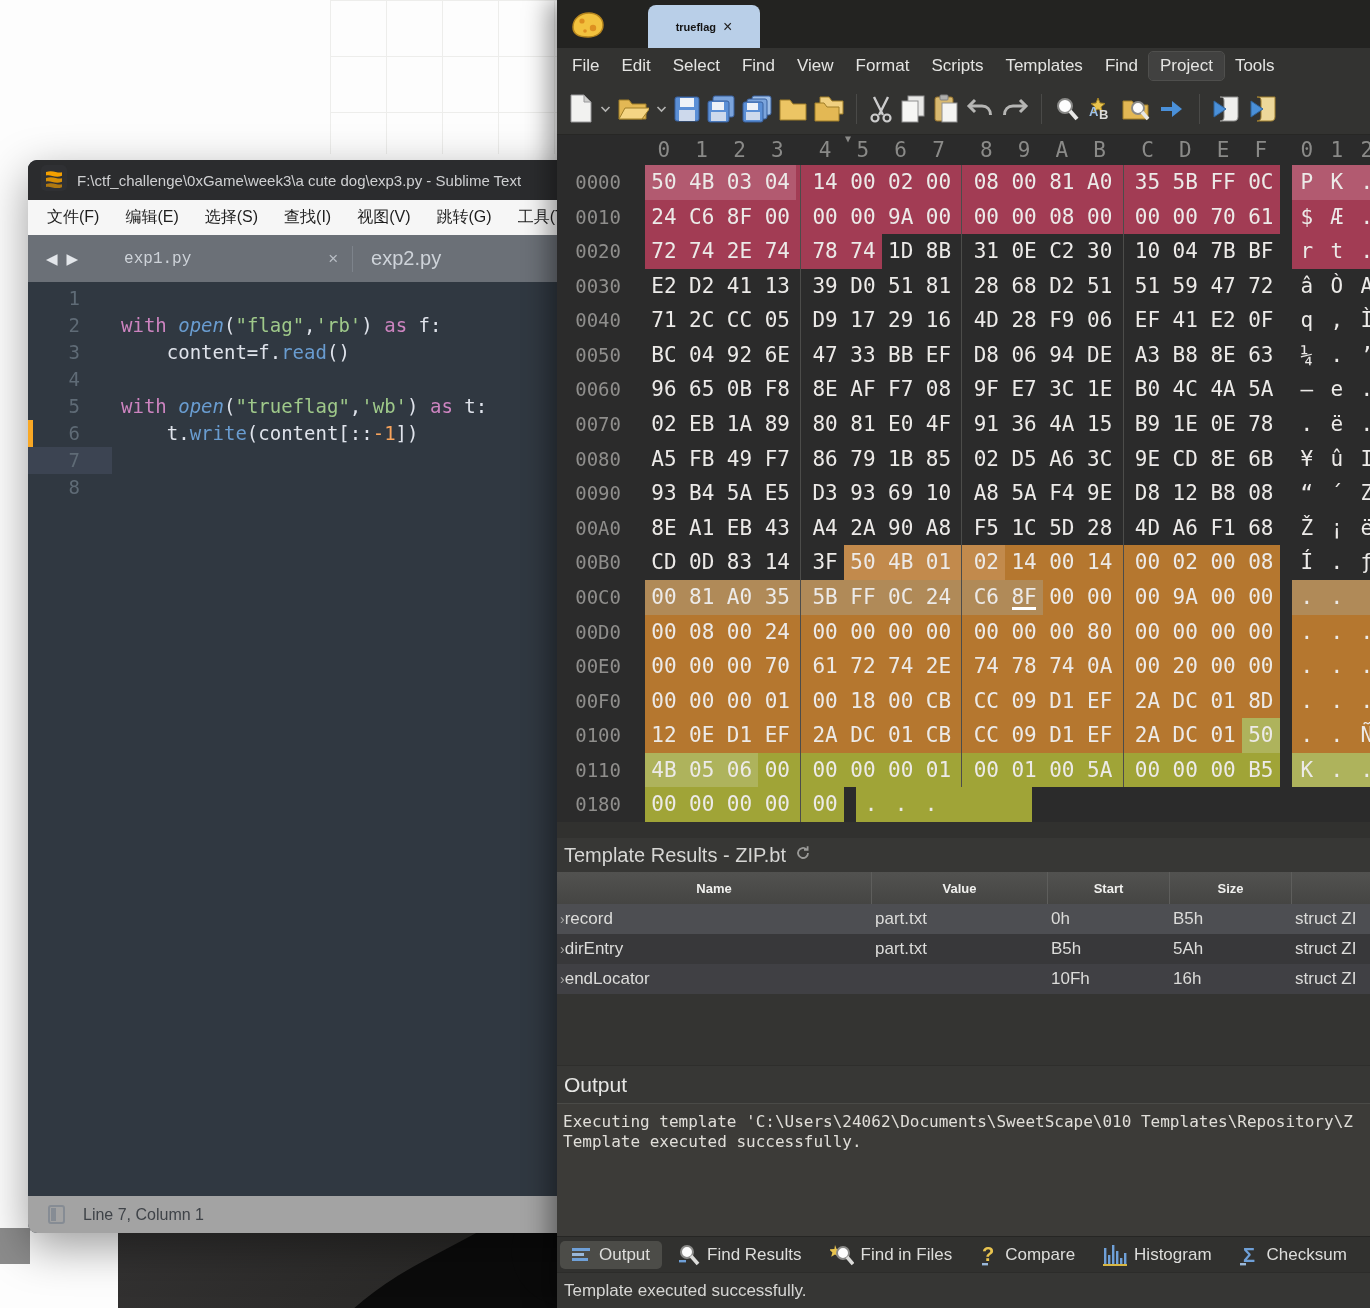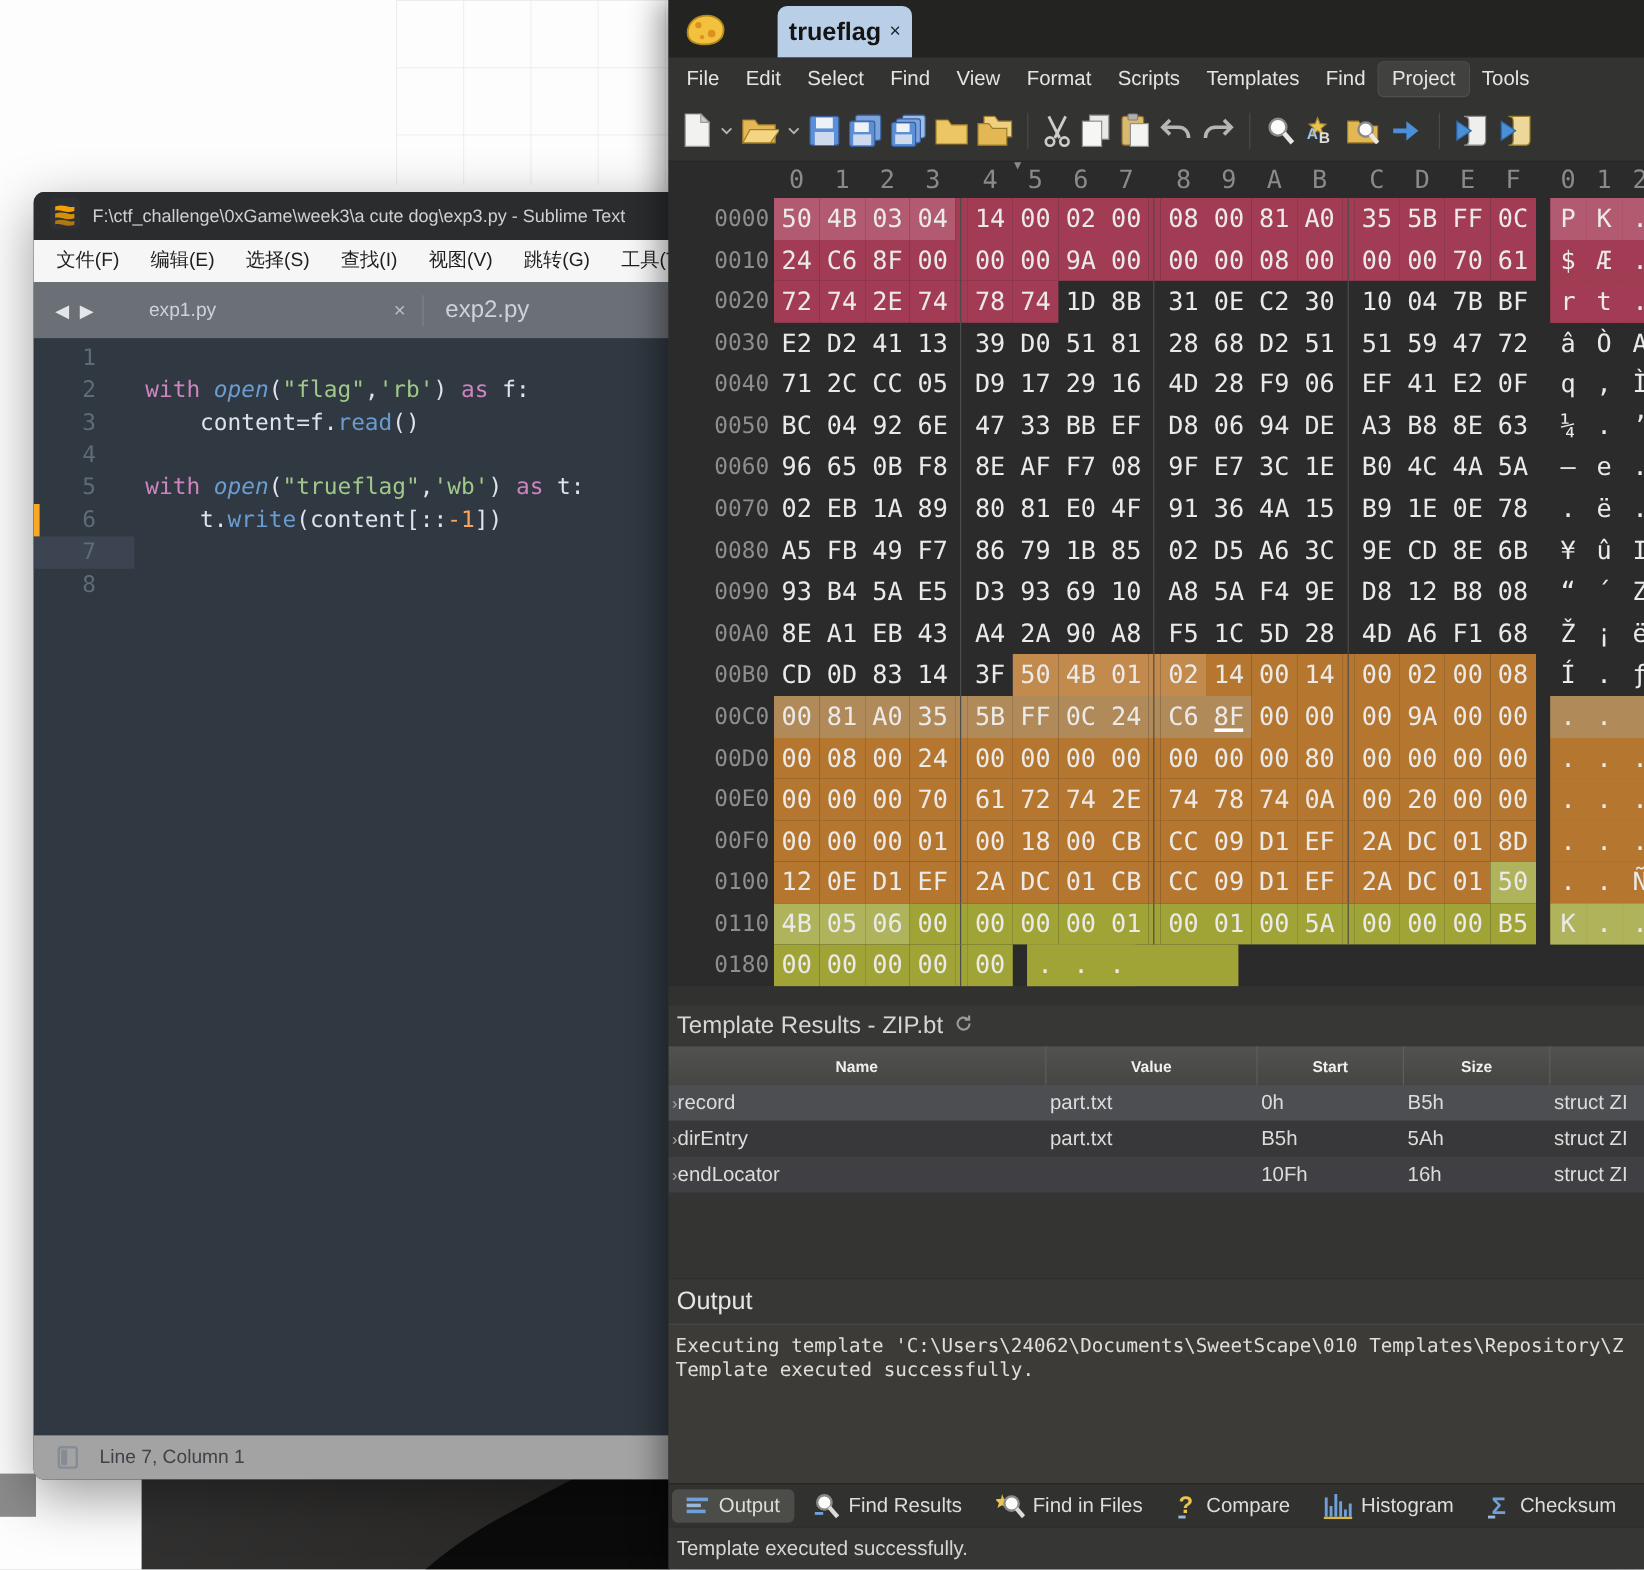--- a/index.html
+++ b/index.html
@@ -27,21 +27,21 @@
     display:flex; flex-direction:column; overflow:hidden; background:#303841; }
   .s-title { height:40px; background:#2b2c2e; display:flex; align-items:center;
     padding-left:13px; flex:0 0 auto; }
   .s-title-text { color:#cfd0d2; font-size:15px; margin-left:10px; white-space:nowrap; overflow:hidden; }
   .s-menubar { height:35px; background:#f6f6f6; display:flex; align-items:center;
     padding-left:6px; flex:0 0 auto; }
   .s-menu-item { font-size:16px; color:#1e1e1e; padding:0 13px; white-space:nowrap; }
   .s-tabbar { height:47px; background:#6b7077; display:flex; align-items:center; flex:0 0 auto; }
   .s-tab-arrows { display:flex; gap:9px; padding:0 18px; color:#e3e6ea; font-size:15px; }
   .s-tab1 { display:flex; align-items:center; width:256px; }
-  .s-tab1 .lbl { font-size:16px; color:#ced3d9; margin-left:28px; flex:1; }
+  .s-tab1 .lbl { font-size:16px; color:#ced3d9; margin-left:28px; flex:1;font-family:Liberation Mono, monospace; }
   .s-tab1 .x { color:#b9bec5; font-size:17px; margin-right:14px; }
   .s-tabsep { width:1px; height:26px; background:#7d838b; }
   .s-tab2 { font-size:20px; color:#ced3d9; padding-left:18px; }
   .s-code { flex:1; position:relative; background:#303841; padding-top:3px;
     font-family:"DejaVu Sans Mono", monospace; font-size:19px; }
   .cl { height:27px; line-height:27px; display:flex; position:relative; }
   .cl .gut { width:60px; text-align:right; color:#5f6b76; flex:0 0 auto; padding-right:8px; }
   .cl.cur .gutband { position:absolute; left:0; top:0; width:84px; height:27px; background:#3c4452; }
   .cl .gut { position:relative; z-index:1; }
   .cl .mark { position:absolute; left:0; top:0; width:5px; height:27px; background:#f9a825; z-index:2; }
@@ -62,41 +62,41 @@
 
   
   .e010 { position:absolute; left:557px; top:0; width:813px; height:1308px;
     z-index:3; overflow:hidden; background:#343432; box-shadow:-8px 0 24px rgba(0,0,0,.4); }
   .e-inner { position:absolute; left:0; top:0; width:940px; height:1308px; }
   .e-title { position:absolute; left:0; top:0; width:100%; height:48px; background:#232321; }
   .e-logo { position:absolute; left:13px; top:9px; }
   .e-tab { position:absolute; left:91px; top:5px; height:43px; width:112px;
     background:#b9cfe8; border-radius:8px 8px 0 0; display:flex; align-items:center;
     justify-content:center; gap:7px; }
-  .e-tab .lbl { font-size:21px; font-weight:bold; color:#141414; }
+  .e-tab .lbl { font-size:11px; font-weight:bold; color:#141414; }
   .e-tab .x { font-size:16px; color:#222; }
   .e-menubar { position:absolute; left:0; top:48px; width:100%; height:35px;
     background:#333331; display:flex; align-items:center; padding-left:4px; }
   .e-menu-item { font-size:17px; color:#e4e4e2; padding:4px 11px; white-space:nowrap; border-radius:4px; }
   .e-menu-item.active { background:#414140; outline:1px solid #4f4f4d; }
   .e-toolbar { position:absolute; left:0; top:83px; width:100%; height:52px;
     background:#333331; border-bottom:1px solid #272725; display:flex; align-items:center;
     padding-left:12px; gap:7px; }
   .tbtn { display:flex; align-items:center; justify-content:center; }
   .tsep { width:1px; height:30px; background:#4a4a48; margin:0 5px; }
 
   
   .hexpanel { position:absolute; left:0; top:135px; width:940px; height:687px;
     background:#2b2b2b; font-family:"DejaVu Sans Mono", monospace; }
   .hex-caret-mark { position:absolute; left:288px; top:-2px; color:#8a8a88; font-size:10px; }
   .hexhead { position:absolute; left:0; top:0; height:30px; display:flex; align-items:center; }
   .hexrows { position:absolute; left:0; top:30px; }
   .hrow { display:flex; height:34.58px; align-items:stretch; }
   .haddr { width:88px; flex:0 0 auto; color:#8f8e8c; font-size:19px; line-height:34.58px;
-    text-align:right; padding-right:4px; }
+    text-align:right; padding-right:24px; }
   .hexhead .haddr { visibility:hidden; }
   .hcell { width:37.8px; flex:0 0 auto; text-align:center; font-size:21px;
     line-height:34.58px; color:#eceae8; position:relative; }
   .hgap { width:10px; flex:0 0 auto; position:relative; }
   .hgap.gl::after { content:""; position:absolute; left:4px; top:0; bottom:0; width:1px; background:#4c4c4a; }
   .hexhead .hcell { color:#8a8a88; }
   .c-r1 { background:#b25a70; }
   .c-r2 { background:#a23c54; }
   .c-o1 { background:#c28a4c; }
   .c-o2 { background:#b5772f; }

